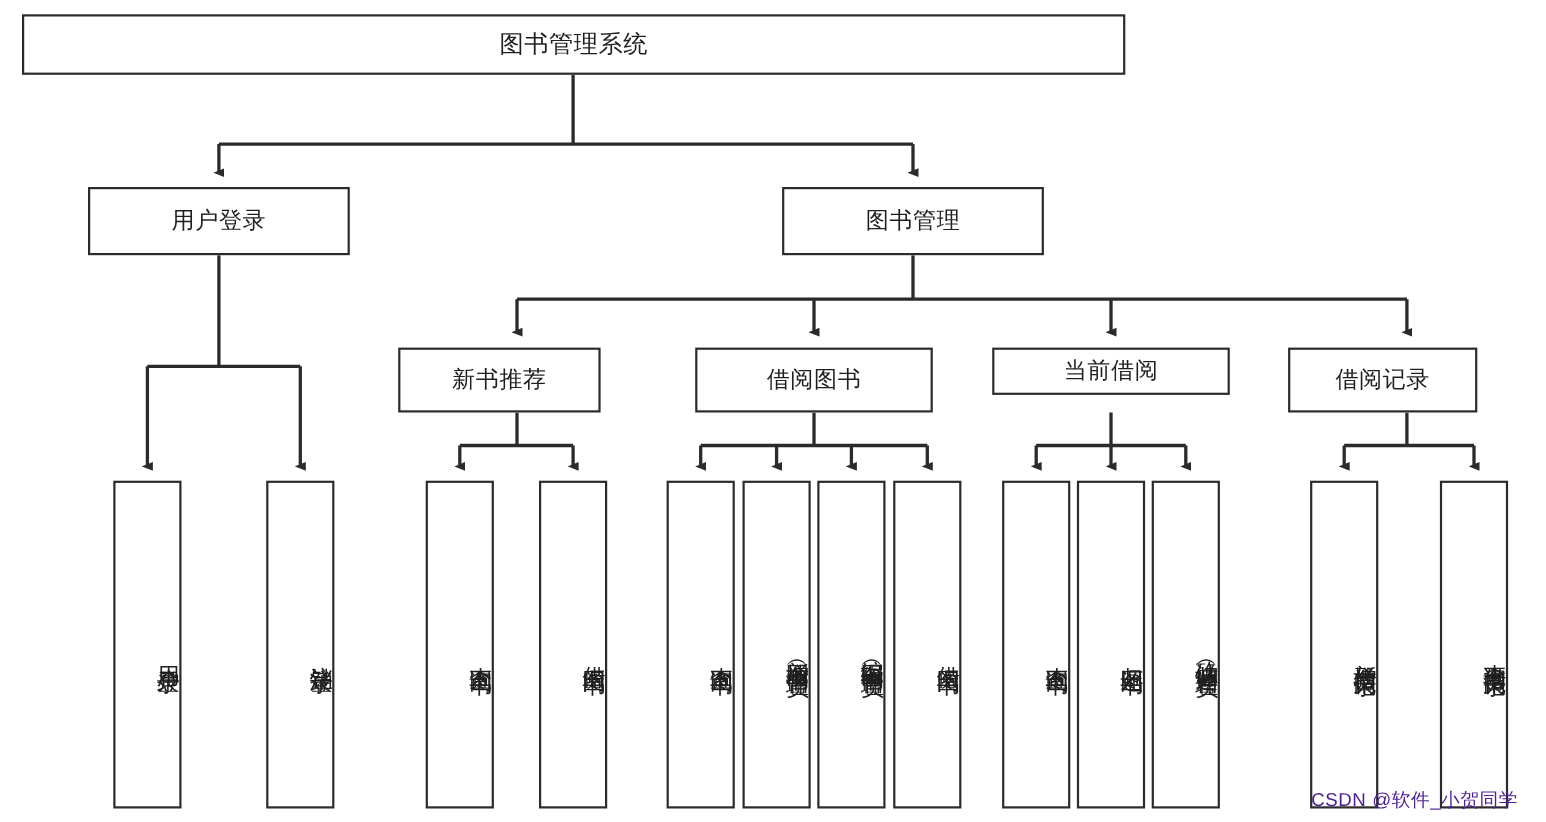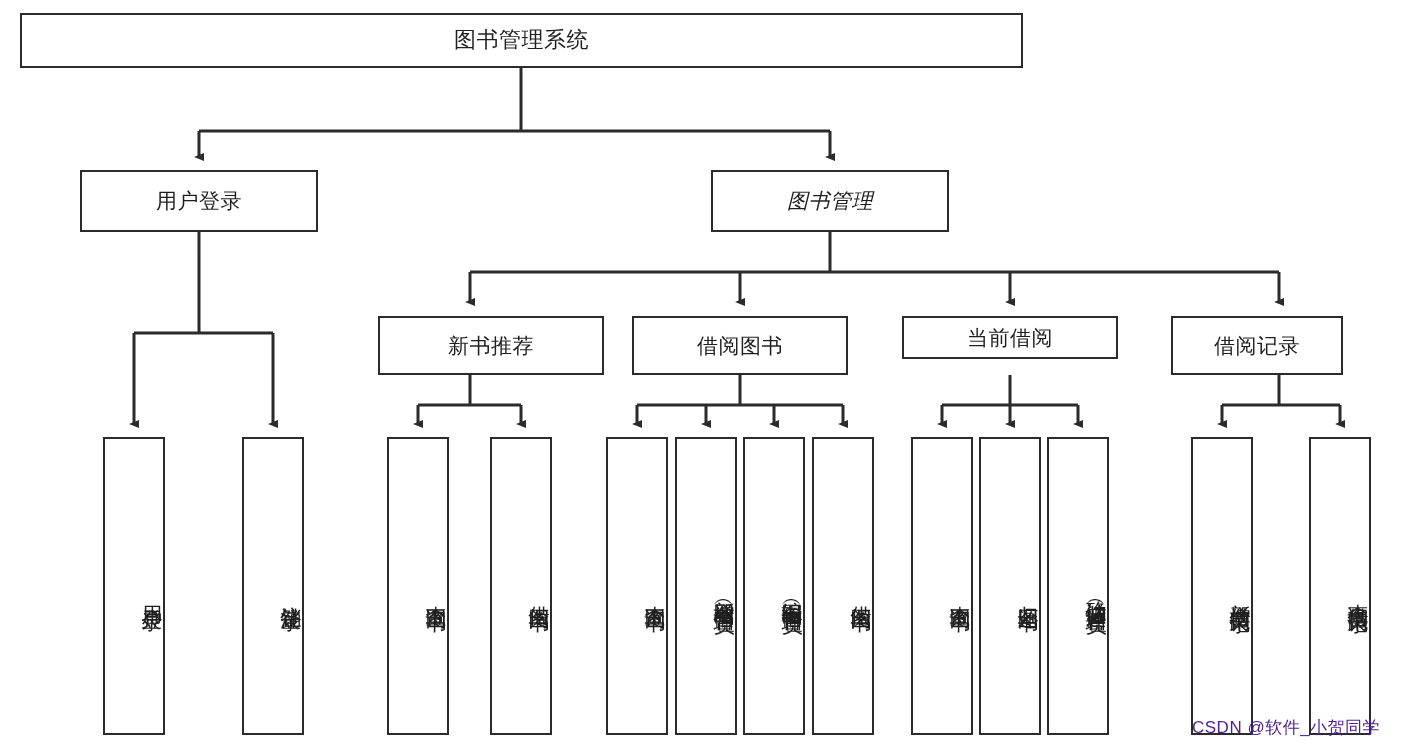--- a/index.html
+++ b/index.html
@@ -125,25 +125,25 @@
     </g>
   </svg>
 
   <div class="node horiz root" style="left:20px; top:13px; width:1003px; height:55px;">
     <span>图书管理系统</span>
   </div>
 
   <div class="node horiz" style="left:80px; top:170px; width:238px; height:62px;">
     <span>用户登录</span>
   </div>
-  <div class="node horiz" style="left:711px; top:170px; width:238px; height:62px;font-style:italic;">
+  <div class="node horiz" style="left:711px; top:170px; width:238px; height:62px;">
     <span>图书管理</span>
   </div>
 
-  <div class="node horiz" style="left:378px; top:316px; width:226px; height:59px;">
+  <div class="node horiz" style="left:362px; top:316px; width:184px; height:59px;">
     <span>新书推荐</span>
   </div>
   <div class="node horiz" style="left:632px; top:316px; width:216px; height:59px;">
     <span>借阅图书</span>
   </div>
   <div class="node horiz" style="left:902px; top:316px; width:216px; height:43px;">
     <span>当前借阅</span>
   </div>
   <div class="node horiz" style="left:1171px; top:316px; width:172px; height:59px;">
     <span>借阅记录</span>

